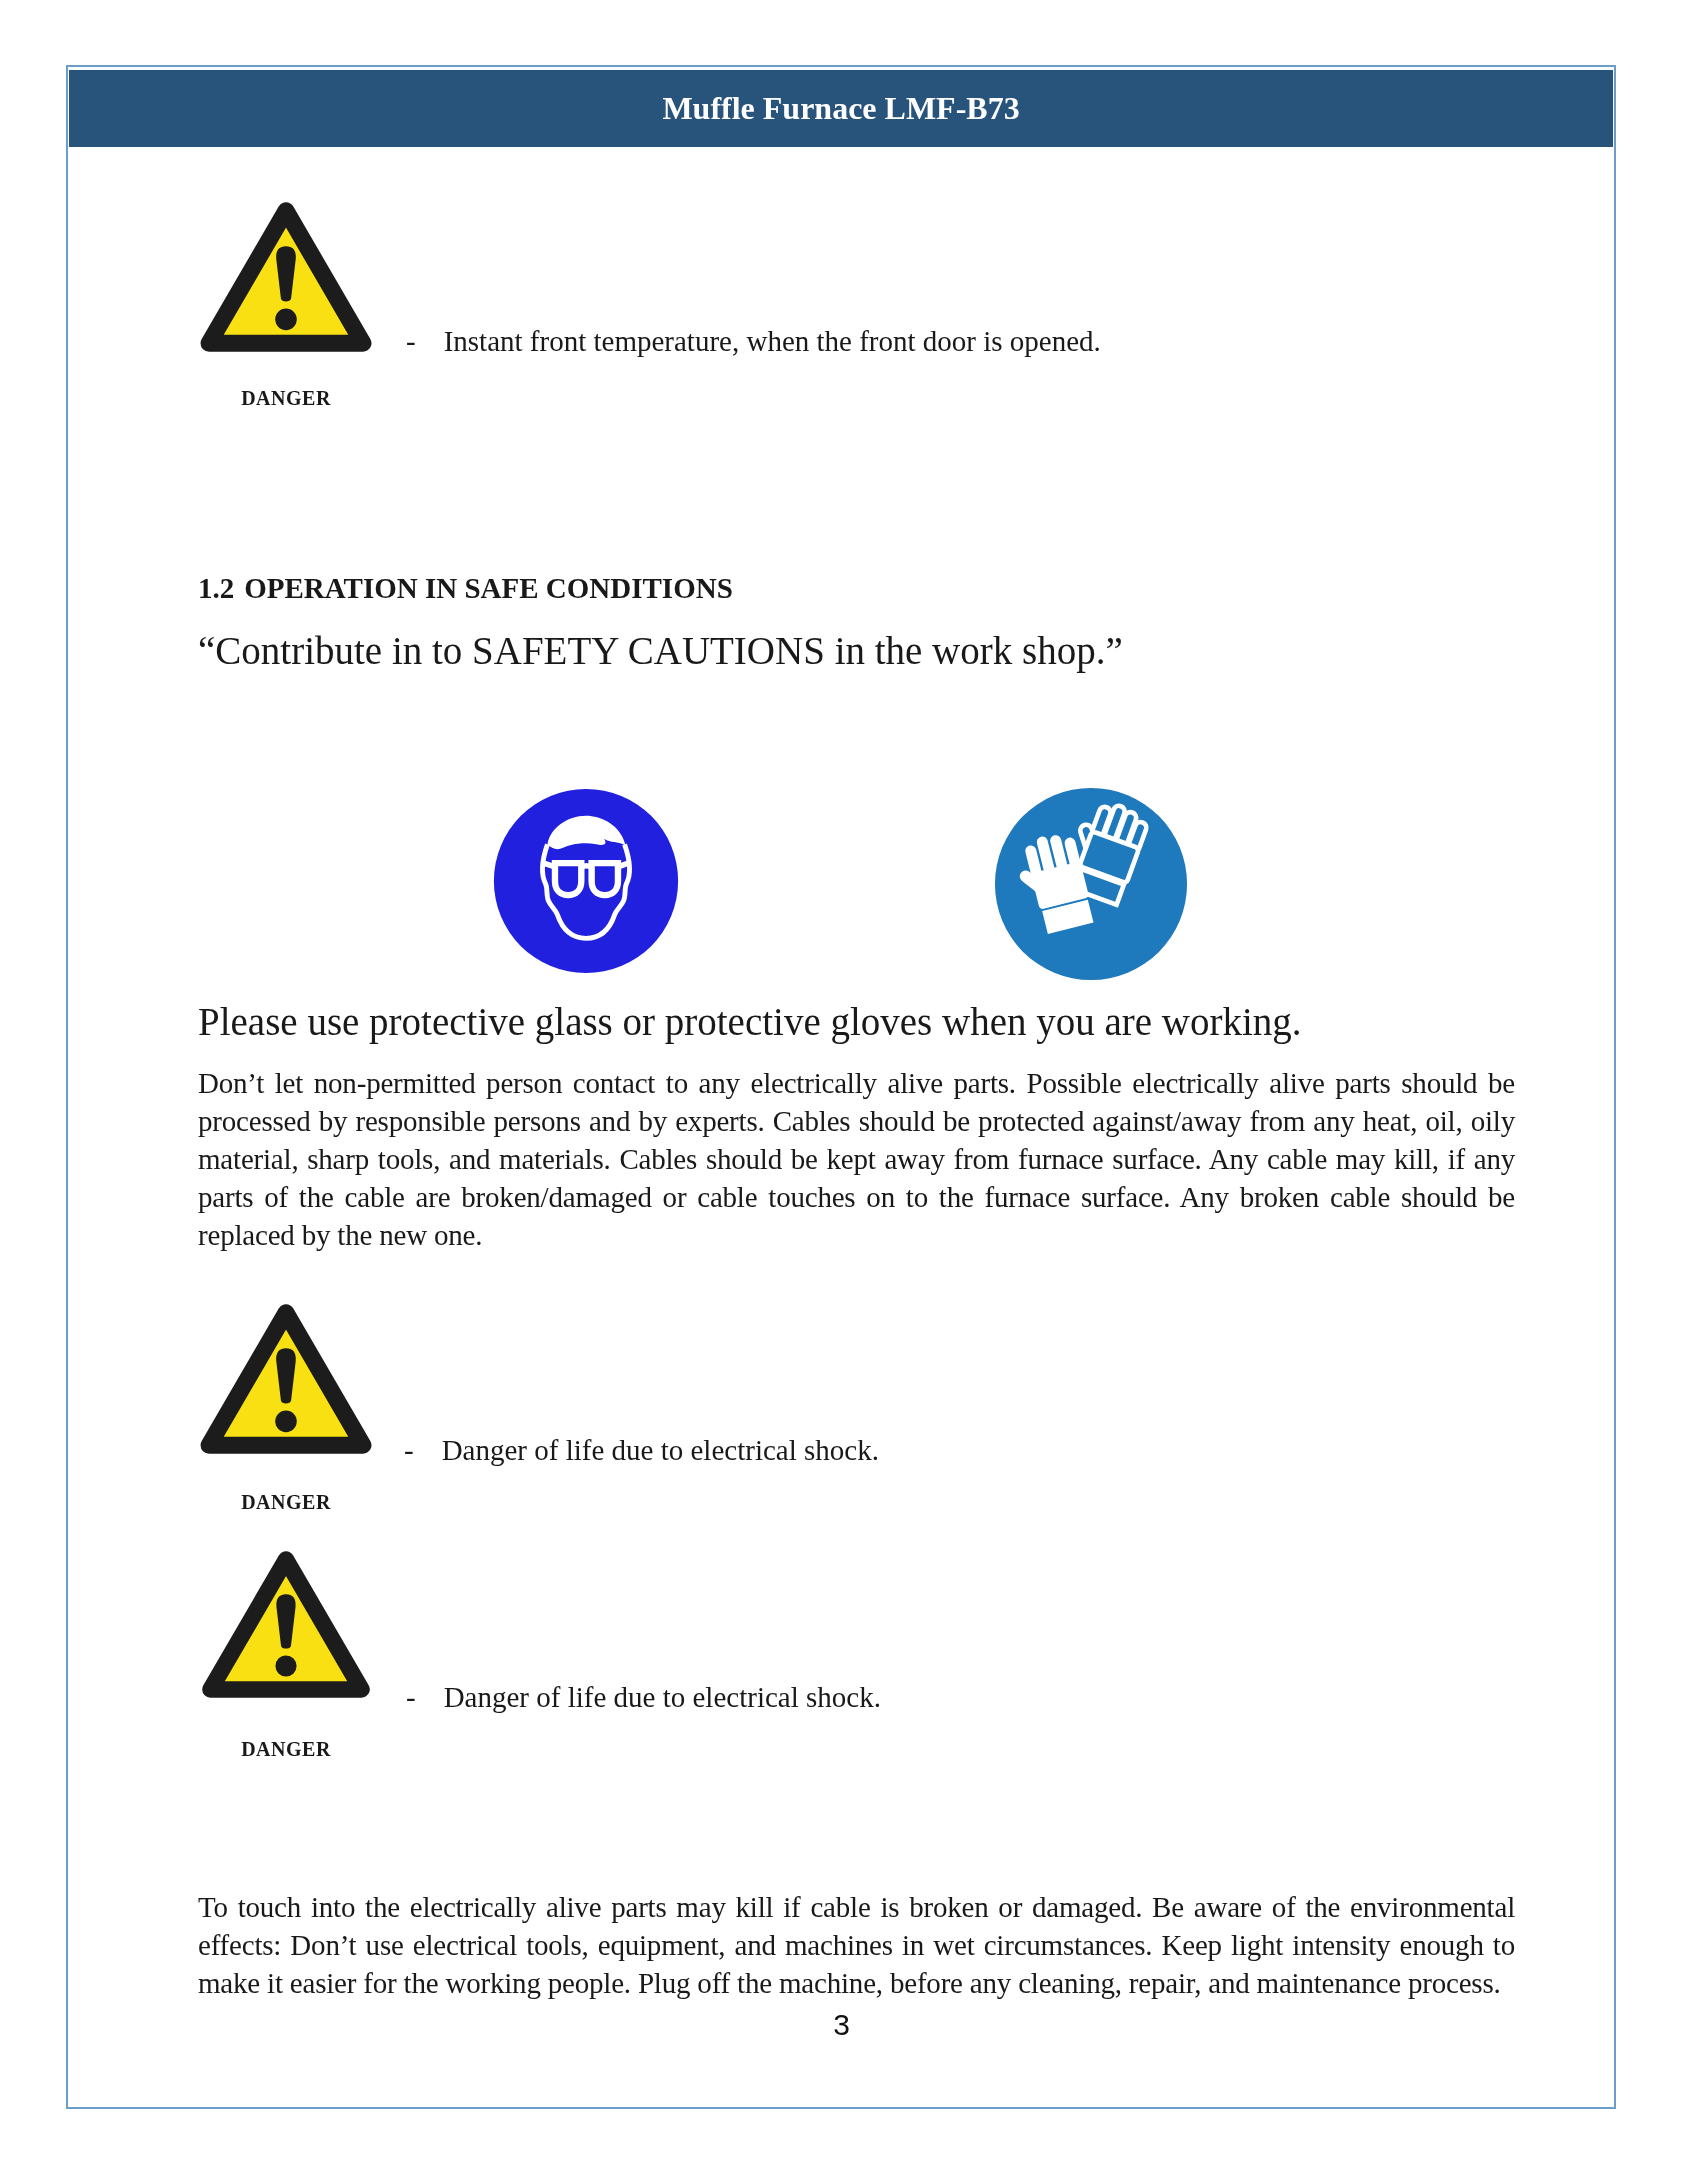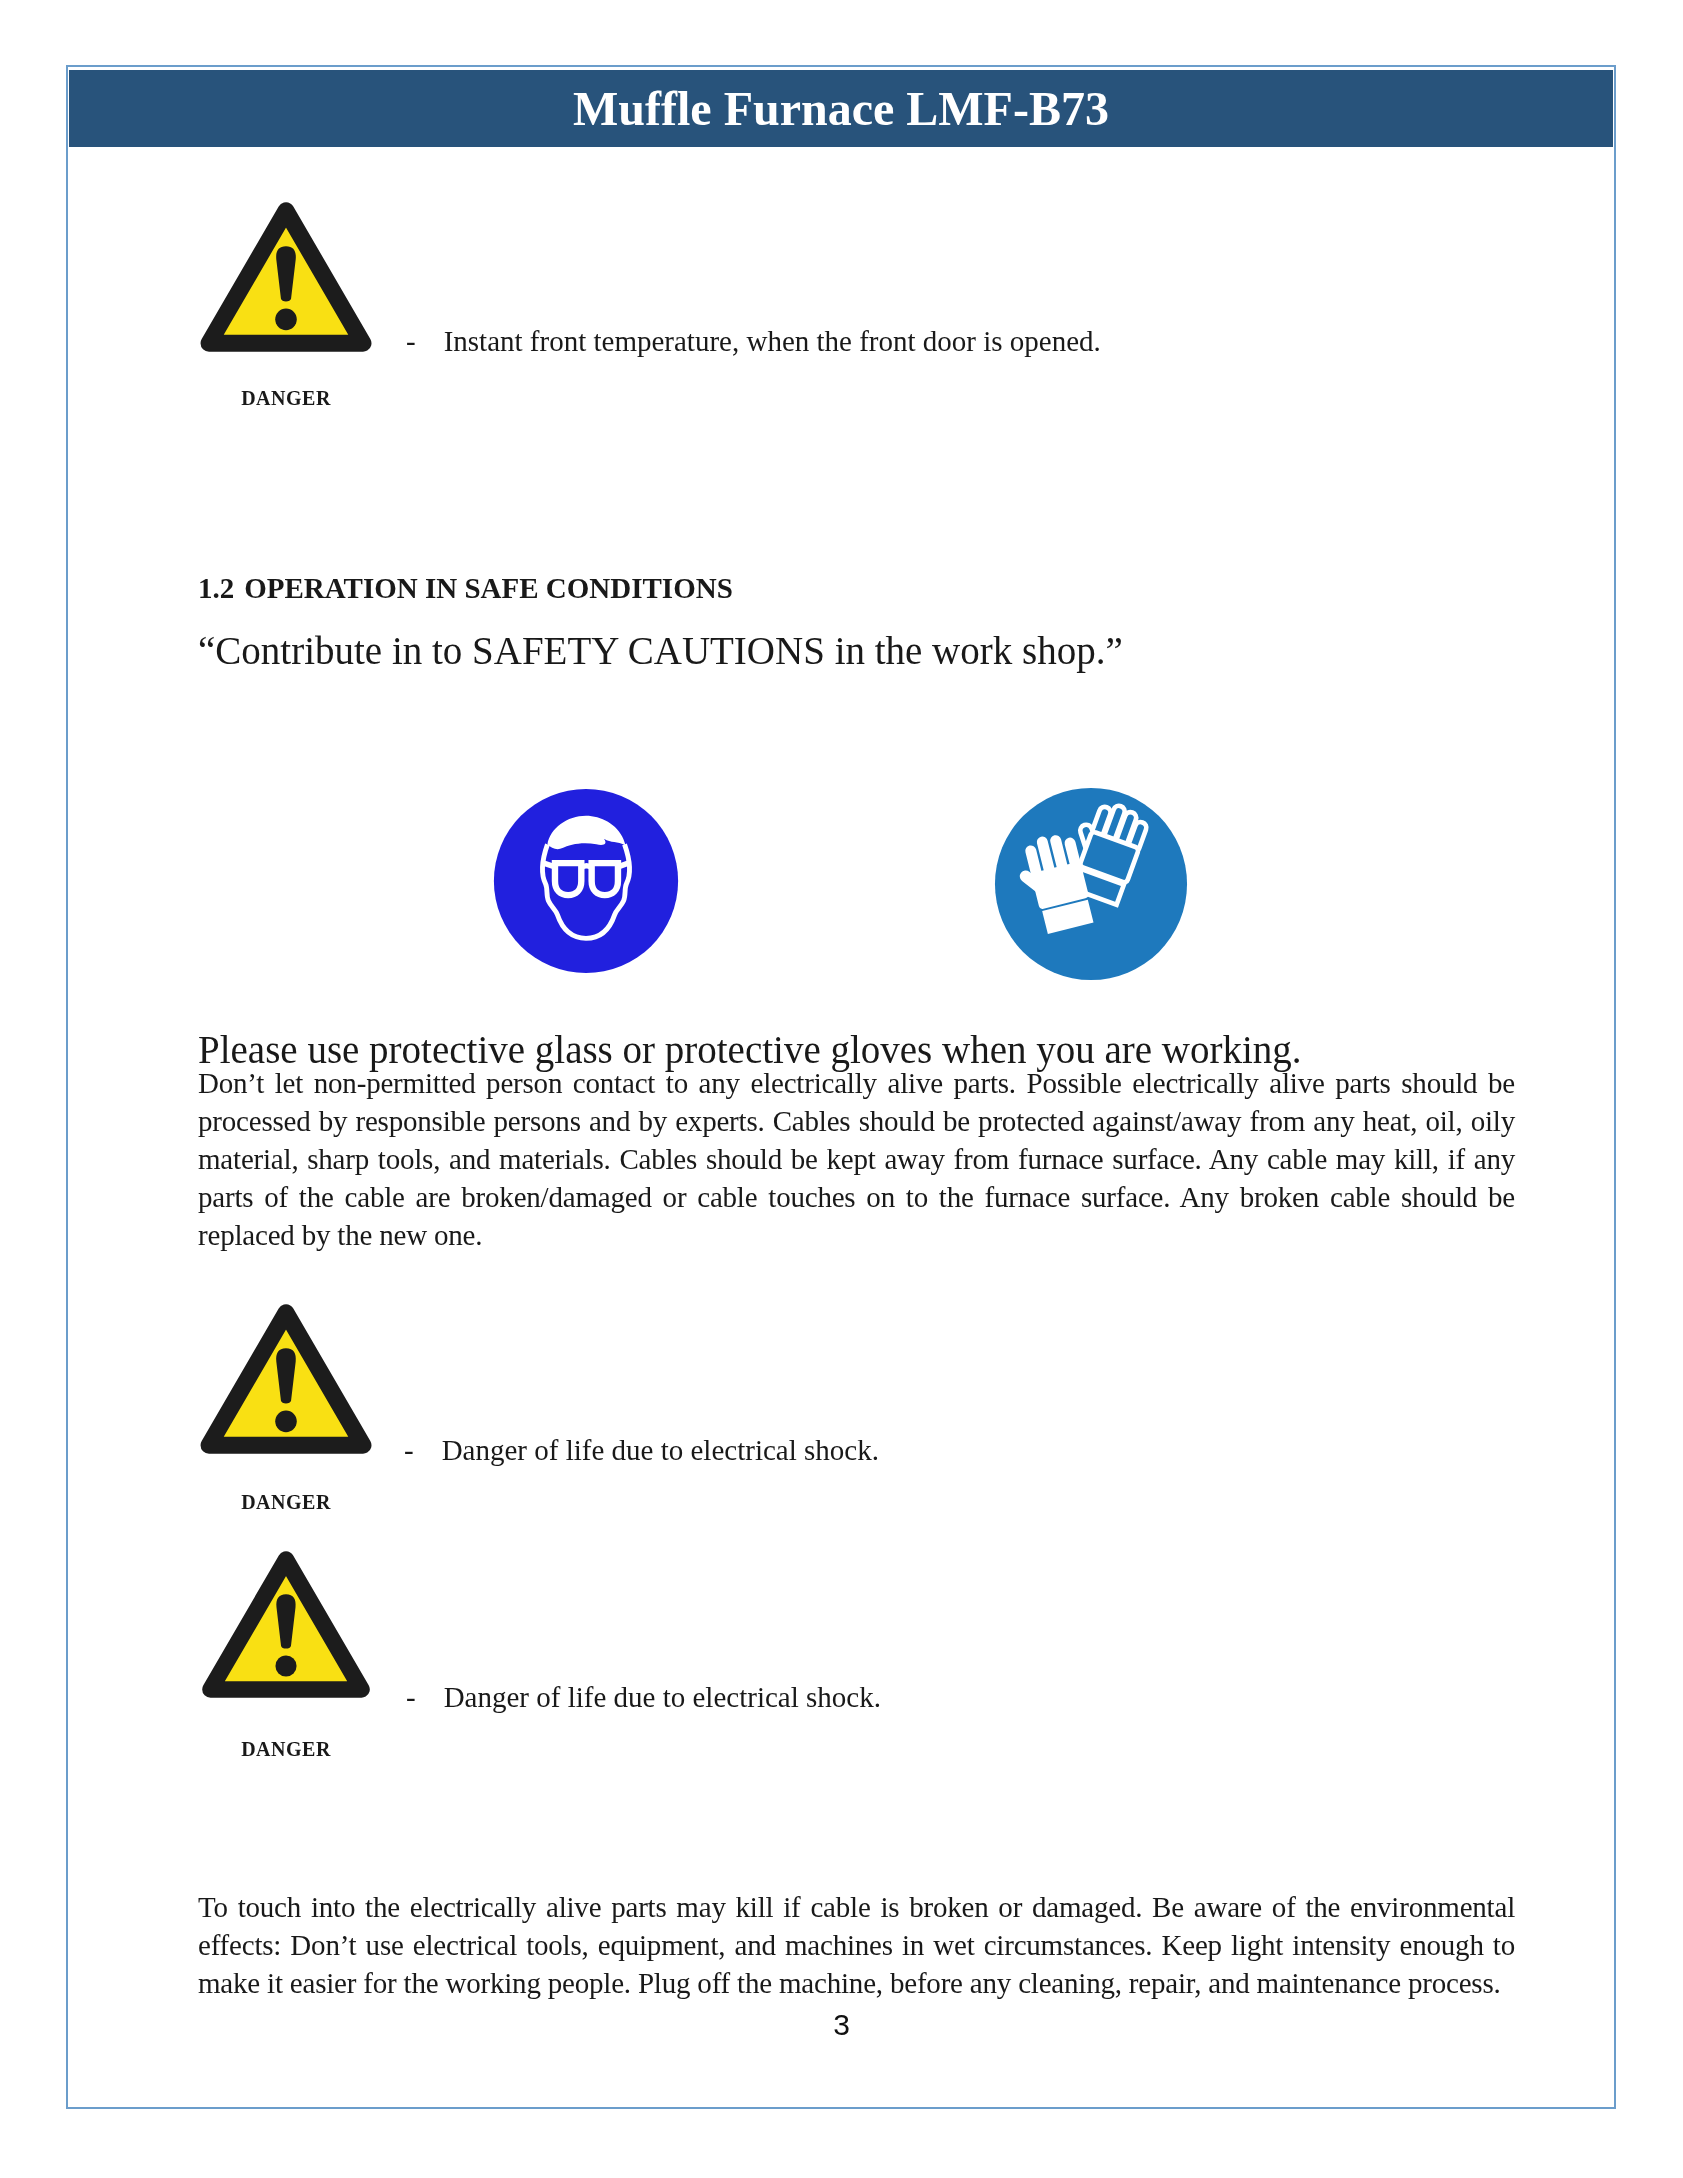--- a/index.html
+++ b/index.html
@@ -15,21 +15,21 @@
     position:absolute;left:66px;top:65px;width:1550px;height:2044px;
     border:2px solid var(--page_border,#6b9dcb);
     box-sizing:border-box;
   }
   .header-bar{
     position:absolute;left:1px;right:1px;top:3px;height:77px;
     background:var(--header_bar,#28537b);
   }
   .header-title{
     width:100%;height:77px;line-height:77px;text-align:center;
-    color:#ffffff;font-weight:bold;font-size:48px;border-radius:16px;
+    color:#ffffff;font-weight:bold;font-size:32px;border-radius:16px;
   }
   .tri-icon{position:absolute;width:176px;height:154px;}
   .tri-icon svg{width:100%;height:100%;display:block;}
   .tri-fill{fill:var(--warning_yellow,#f9e013);stroke:var(--warning_outline,#1c1c1c);stroke-width:11;stroke-linejoin:round;}
   .tri-mark{fill:var(--warning_outline,#1c1c1c);}
   .dash-row{
     position:absolute;display:flex;gap:28px;
     font-size:29px;line-height:34px;white-space:nowrap;
   }
   .danger-label{
@@ -121,21 +121,21 @@
         <rect class="glove-filled" x="29.8" y="24" width="5.6" height="21" rx="2.8"></rect>
         <rect class="glove-filled" x="36.6" y="25" width="5.6" height="20" rx="2.8"></rect>
         <rect class="glove-filled" x="43.4" y="28" width="5.6" height="17" rx="2.8"></rect>
         <rect class="glove-filled" x="16.5" y="39" width="6" height="17" rx="3" transform="rotate(-38 19.5 41)"></rect>
         <rect class="glove-filled" x="23" y="41" width="26" height="19" rx="2"></rect>
         <rect class="glove-filled" x="24" y="61" width="24" height="12"></rect>
       </g>
     </svg>
   </div>
 
-  <div class="body-line" style="top:1003px;margin-top:28px;">Please use protective glass or protective gloves when you are working.</div>
+  <div class="body-line" style="top:1003px;">Please use protective glass or protective gloves when you are working.</div>
 
   <div class="body-par" style="top:1064px;">Don’t let non-permitted person contact to any electrically alive parts. Possible electrically alive parts should be processed by responsible persons and by experts. Cables should be protected against/away from any heat, oil, oily material, sharp tools, and materials. Cables should be kept away from furnace surface. Any cable may kill, if any parts of the cable are broken/damaged or cable touches on to the furnace surface. Any broken cable should be replaced by the new one.</div>
 
   <div class="tri-icon" style="left:198px;top:1302px;">
     <svg viewBox="0 0 114 100">
       <path class="tri-fill" d="M57 7 L107 93 L7 93 Z"></path>
       <path class="tri-mark" d="M57 30 c5 0 6.8 3.2 6.3 8.6 l-3 25.4 c-.3 2.5 -6.3 2.5 -6.6 0 l-3 -25.4 c-.5 -5.4 1.3 -8.6 6.3 -8.6 z"></path>
       <circle class="tri-mark" cx="57" cy="77.5" r="7"></circle>
     </svg>
   </div>

